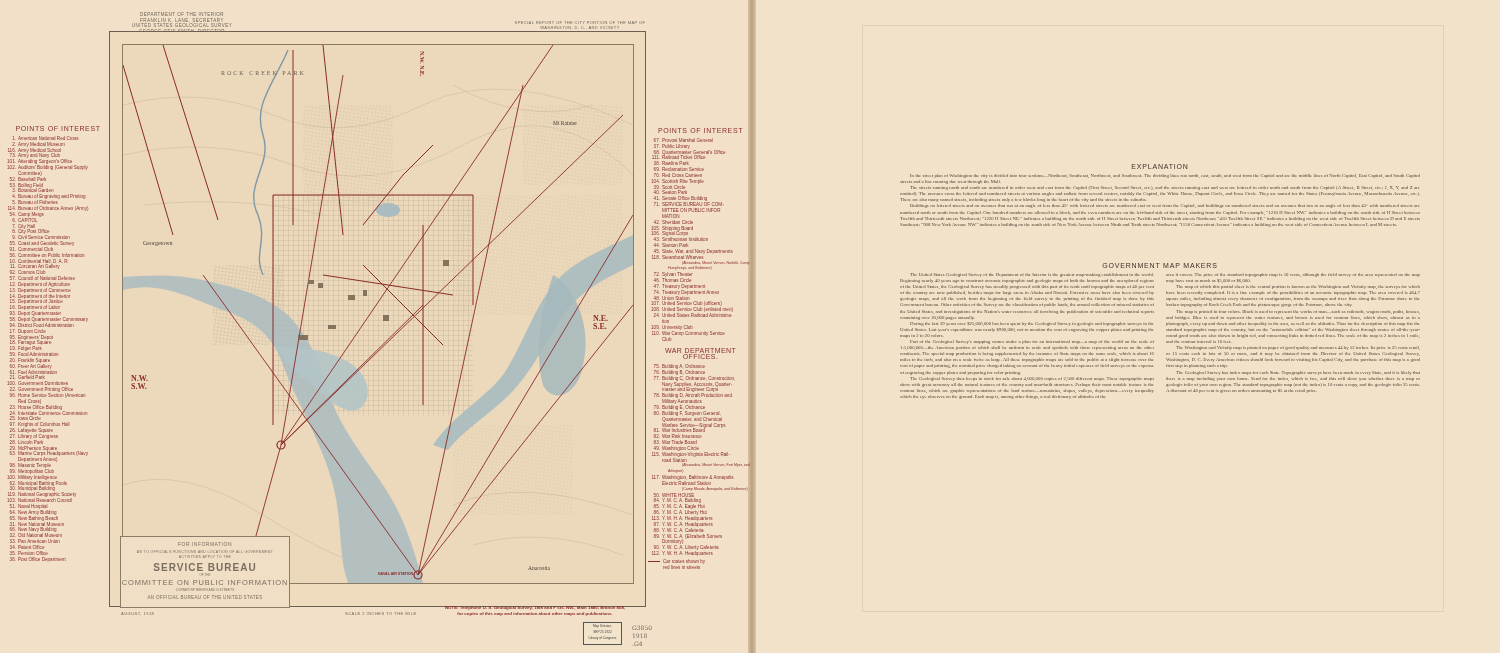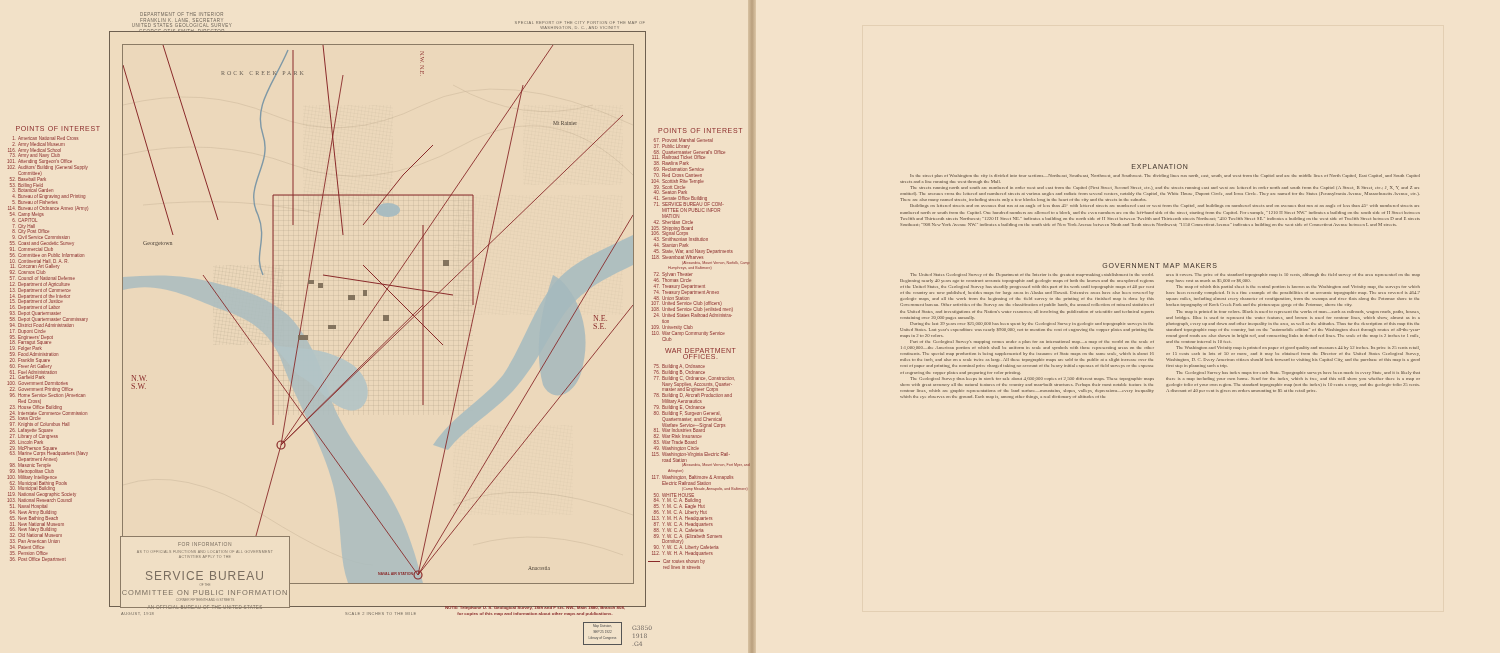--- a/index.html
+++ b/index.html
@@ -16,40 +16,40 @@
   .poi li .n{display:inline-block;width:12px;text-align:right;margin-right:2px;}
   .poi .sub{font-size:7px;text-align:center;margin:6px 0 4px 0;letter-spacing:.4px;}
   .poi-left{left:4px;top:126px;width:108px;}
   .poi-right{left:648px;top:128px;width:105px;}
   .map-frame{position:absolute;left:109px;top:31px;width:535px;height:574px;border:1.5px solid #6e6050;background:#efdcbf;overflow:hidden;}
   .map-inner{position:absolute;left:12px;top:12px;width:510px;height:538px;border:1px solid #8b7b65;background:#ecd8bb;overflow:hidden;}
   .map-svg{position:absolute;left:0;top:0;}
   .info-box{position:absolute;left:120px;top:536px;width:168px;height:70px;border:1px solid #8c7b66;background:#f0dfc5;text-align:center;color:#7a6e60;}
   .info-box .s1{font-size:5px;margin-top:4px;letter-spacing:.5px;}
   .info-box .s2{font-size:3.6px;margin-top:3px;line-height:4.6px;padding:0 6px;letter-spacing:.3px;}
-  .info-box .s3{font-size:12px;letter-spacing:1px;margin-top:10px;}
+  .info-box .s3{font-size:10px;letter-spacing:1px;margin-top:3px;font-weight:bold;}
   .info-box .s4{font-size:3px;}
   .info-box .s5{font-size:7.5px;letter-spacing:.8px;margin-top:1px;}
   .info-box .s6{font-size:3.2px;margin-top:1px;}
   .info-box .s7{font-size:4.6px;margin-top:3px;letter-spacing:.3px;}
   .date{position:absolute;left:121px;top:611px;font-size:4px;color:#6b6257;letter-spacing:.5px;}
   .scale{position:absolute;left:345px;top:611px;font-size:4px;color:#6b6257;letter-spacing:.5px;}
   .note{position:absolute;left:430px;top:605px;width:210px;text-align:center;font-size:4.4px;line-height:5.6px;color:#8a2a2a;font-weight:bold;}
   .stamp{position:absolute;left:583px;top:622px;width:37px;height:21px;border:1px solid #555;font-size:3.2px;text-align:center;color:#444;line-height:6px;background:#f2e3cb;}
   .callno{position:absolute;left:632px;top:624px;font-family:"DejaVu Serif",serif;font-size:6px;color:#6d6560;line-height:8px;}
   .ghost-frame{position:absolute;left:862px;top:25px;width:580px;height:585px;border:1px solid #e3cfb3;}
   .expl{position:absolute;left:900px;top:163px;width:520px;color:#4b3c2e;font-family:"Liberation Serif",serif;}
   .expl h2{margin:0 0 3px 0;text-align:center;font-family:"Liberation Sans",sans-serif;font-size:7px;font-weight:normal;letter-spacing:.8px;color:#3c3028;}
   .expl p{margin:0;font-size:4.8px;line-height:6.1px;text-indent:10px;text-align:justify;}
   .gmm{position:absolute;left:900px;top:262px;width:520px;color:#4b3c2e;font-family:"Liberation Serif",serif;}
   .gmm h2{margin:0 0 3px 0;text-align:center;font-family:"Liberation Sans",sans-serif;font-size:7px;font-weight:normal;letter-spacing:.8px;color:#3c3028;}
   .gmm .cols{display:flex;gap:12px;}
   .gmm .col{flex:1;font-size:4.8px;line-height:6.1px;text-align:justify;}
   .gmm .col p{margin:0;text-indent:10px;}
-  .compass{position:absolute;font-family:"Liberation Serif",serif;color:#8a2a2a;font-weight:normal;font-size:8px;line-height:8px;}
+  .compass{position:absolute;font-family:"Liberation Serif",serif;color:#8a2a2a;font-weight:bold;font-size:8px;line-height:8px;}
 </style>
 </head>
 <body>
 
 <div class="sheet-left"></div>
 <div class="sheet-gap"></div>
 <div class="sheet-right"></div>
 
 <div class="hdr-left">
   <div>DEPARTMENT OF THE INTERIOR</div>

